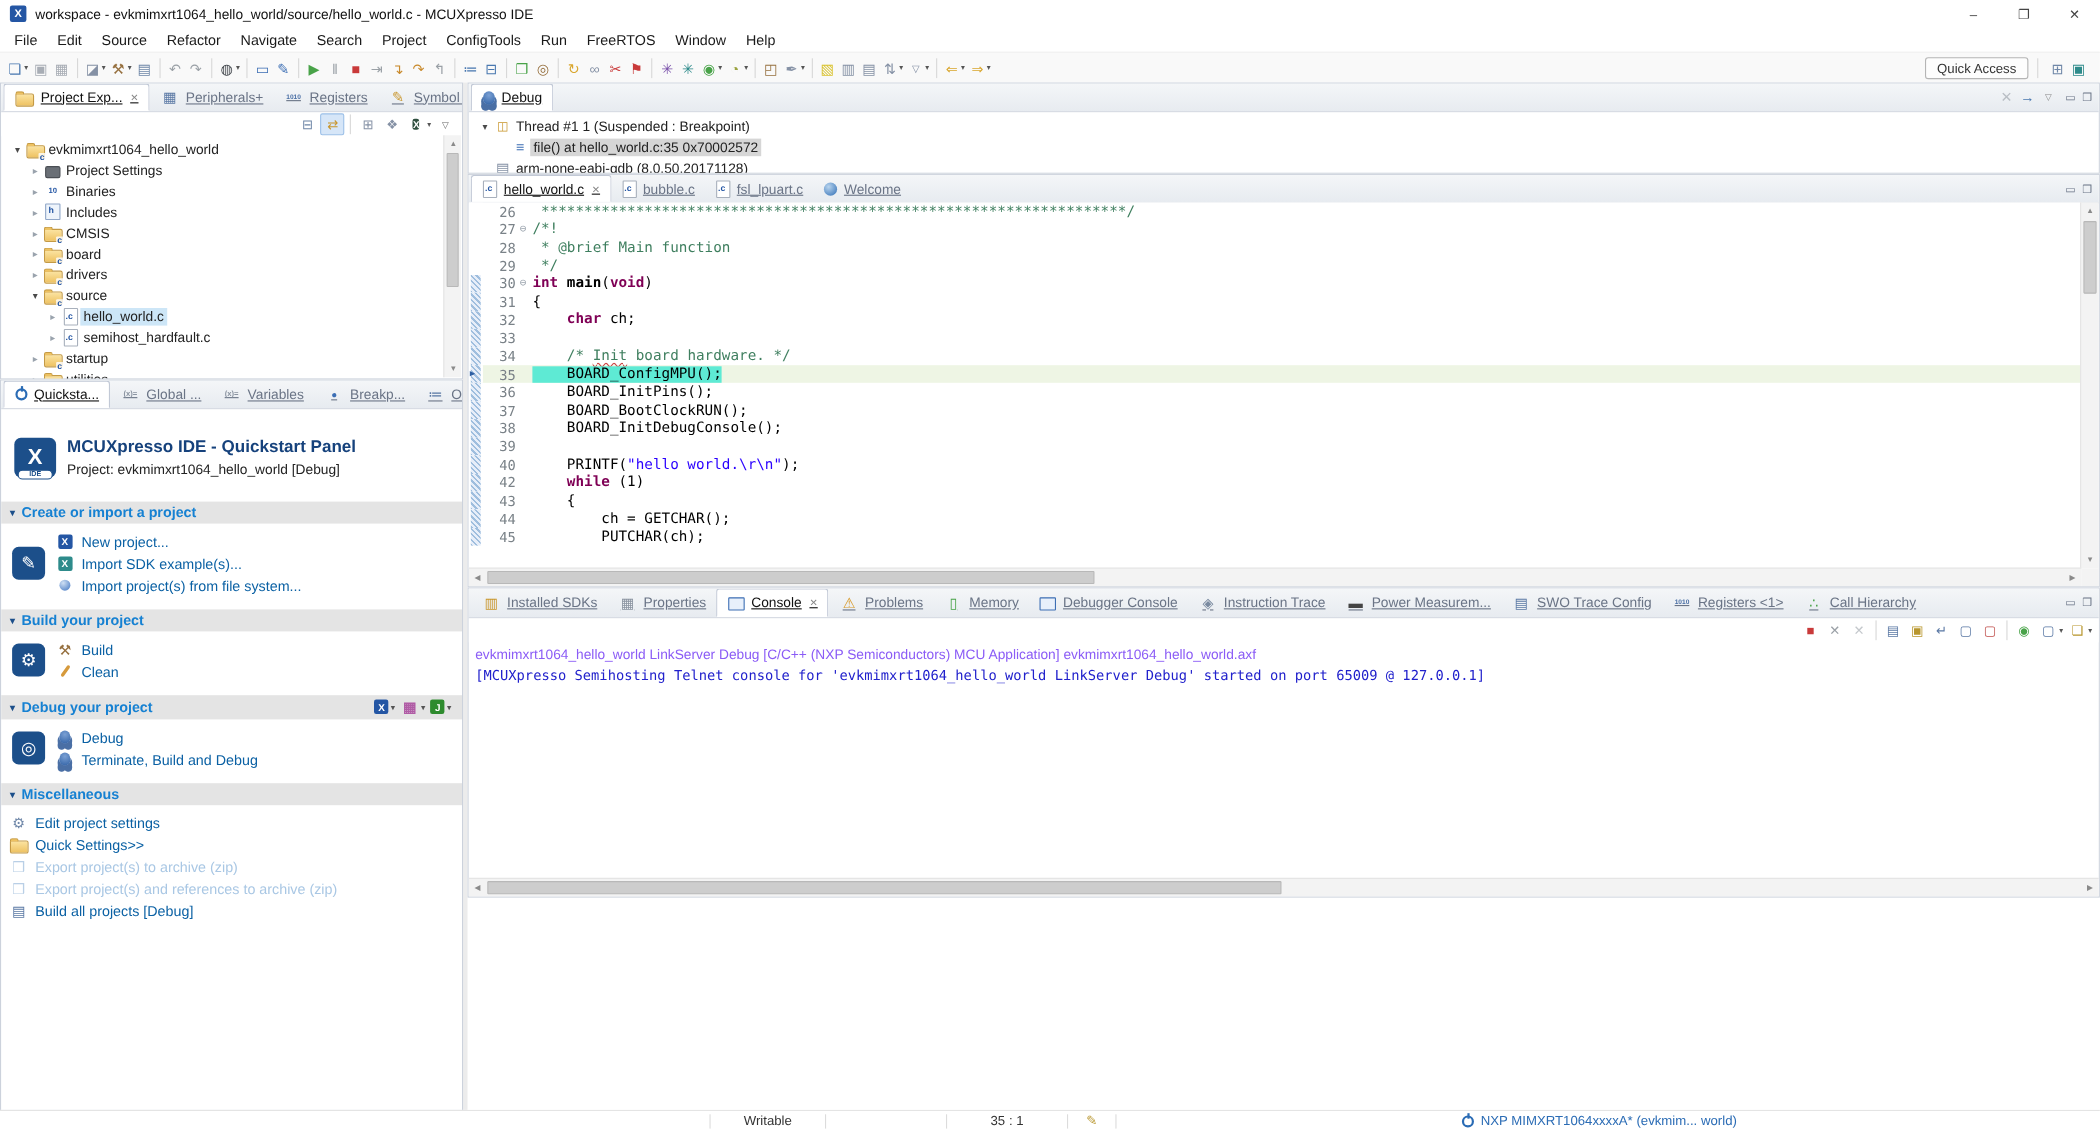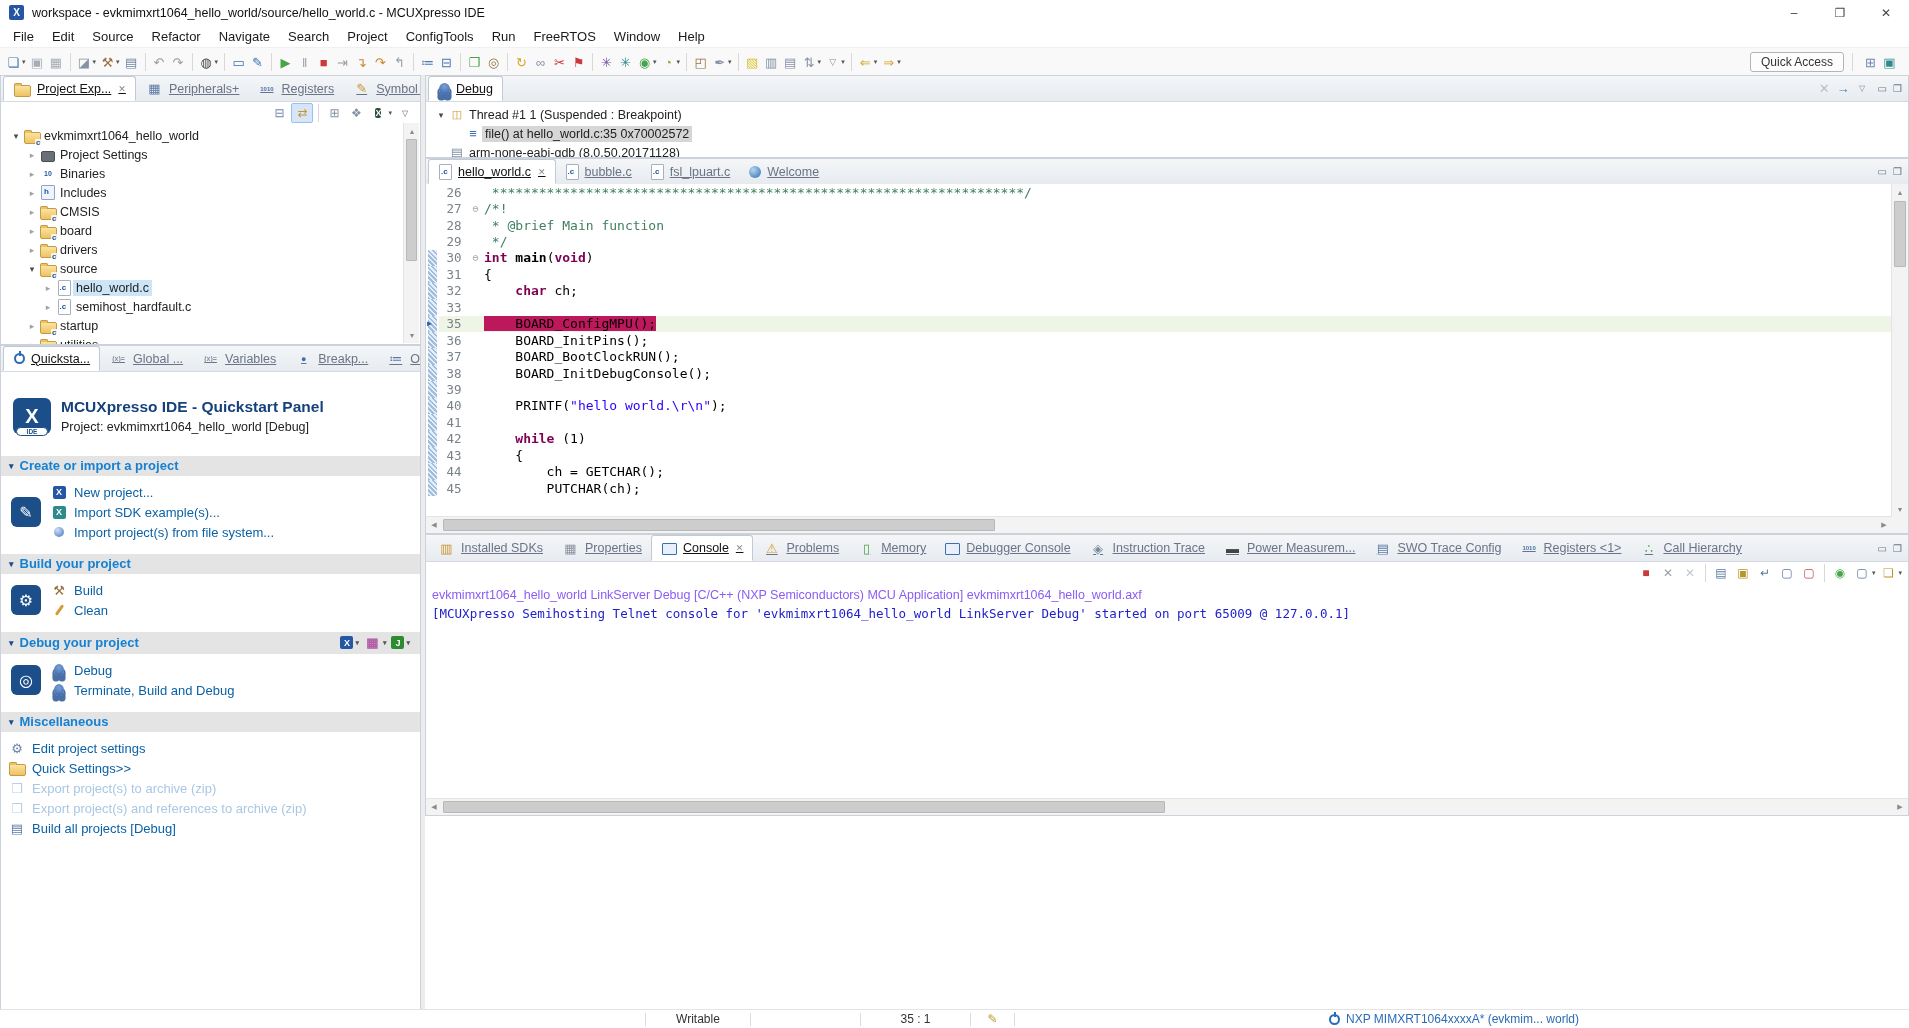--- a/index.html
+++ b/index.html
@@ -93,24 +93,24 @@
   .qs-link .licon{width:16px;display:flex;justify-content:center;flex:none;}
   
   .edit-area{position:absolute;top:25px;left:0;right:16px;bottom:16px;overflow:hidden;background:#fff;
              font-family:"DejaVu Sans Mono","Liberation Mono",monospace;font-size:13px;}
   .cl{height:16.45px;display:flex;align-items:center;white-space:pre;}
   .cl.cur{background:#eef5e4;}
   .ruler{width:13px;height:100%;flex:none;position:relative;background:#fff;}
   .ruler .rh{position:absolute;left:2px;top:0;bottom:0;width:9px;
              background:repeating-linear-gradient(45deg,#9fbede 0,#9fbede 1.5px,#e7eef9 1.5px,#e7eef9 3.5px);}
   .ruler .ip{position:absolute;left:1px;top:3px;font-size:8px;color:#2e5fa3;z-index:2;}
-  .lnum{width:30px;text-align:center;color:#7a8288;flex:none;font-size:12.5px;}
+  .lnum{width:30px;text-align:right;color:#7a8288;flex:none;font-size:12.5px;}
   .fold{width:13px;text-align:center;color:#9aa3ad;font-size:10px;flex:none;}
   .ctext{padding-left:2px;}
-  .cl.cur .hl{background:#be185d;}
+  .cl.cur .hl{background:#5eead4;}
   .pln{color:#000;} .kw{color:#7f0055;font-weight:bold;} .cmt{color:#3f7f5f;}
   .cmtw{color:#3f7f5f;text-decoration:underline wavy #cc4444 1px;text-underline-offset:2px;}
   .str{color:#2a00ff;} .fnb{color:#000;font-weight:bold;}
   
   .vscroll{position:absolute;top:25px;right:0;bottom:16px;width:16px;background:#f3f3f3;border-left:1px solid #e4e4e4;}
   .hscroll{position:absolute;left:0;right:16px;bottom:0;height:16px;background:#f3f3f3;border-top:1px solid #e4e4e4;}
   .sb-arrow{position:absolute;width:16px;height:16px;display:flex;align-items:center;justify-content:center;
             font-size:7px;color:#8a8a8a;}
   .sb-thumb{position:absolute;background:#cdcdcd;border:1px solid #b8b8b8;border-radius:1px;}
   .corner{position:absolute;right:0;bottom:0;width:16px;height:16px;background:#f3f3f3;}
@@ -617,27 +617,27 @@
       </div>
     <div class="edit-area" id="code-area">
         <div class="cl"><div class="ruler"></div><span class="lnum">26</span><span class="fold"></span><span class="ctext"><span class="cmt"> ********************************************************************/</span></span></div>
         <div class="cl"><div class="ruler"></div><span class="lnum">27</span><span class="fold">⊖</span><span class="ctext"><span class="cmt">/*!</span></span></div>
         <div class="cl"><div class="ruler"></div><span class="lnum">28</span><span class="fold"></span><span class="ctext"><span class="cmt"> * @brief Main function</span></span></div>
         <div class="cl"><div class="ruler"></div><span class="lnum">29</span><span class="fold"></span><span class="ctext"><span class="cmt"> */</span></span></div>
         <div class="cl"><div class="ruler"><span class="rh"></span></div><span class="lnum">30</span><span class="fold">⊖</span><span class="ctext"><span class="kw">int</span><span class="pln"> </span><span class="fnb">main</span><span class="pln">(</span><span class="kw">void</span><span class="pln">)</span></span></div>
         <div class="cl"><div class="ruler"><span class="rh"></span></div><span class="lnum">31</span><span class="fold"></span><span class="ctext"><span class="pln">{</span></span></div>
         <div class="cl"><div class="ruler"><span class="rh"></span></div><span class="lnum">32</span><span class="fold"></span><span class="ctext"><span class="pln">    </span><span class="kw">char</span><span class="pln"> ch;</span></span></div>
         <div class="cl"><div class="ruler"><span class="rh"></span></div><span class="lnum">33</span><span class="fold"></span><span class="ctext"></span></div>
+        <div class="cl"><div class="ruler"><span class="rh"></span></div><span class="lnum">34</span><span class="fold"></span><span class="ctext"><span class="pln">    </span><span class="cmt">/* </span><span class="cmtw">Init</span><span class="cmt"> board hardware. */</span></span></div>
         <div class="cl cur"><div class="ruler"><span class="rh"></span><span class="ip">▶</span></div><span class="lnum">35</span><span class="fold"></span><span class="ctext"><span class="hl"><span class="pln">    BOARD_ConfigMPU();</span></span></span></div>
         <div class="cl"><div class="ruler"><span class="rh"></span></div><span class="lnum">36</span><span class="fold"></span><span class="ctext"><span class="pln">    BOARD_InitPins();</span></span></div>
         <div class="cl"><div class="ruler"><span class="rh"></span></div><span class="lnum">37</span><span class="fold"></span><span class="ctext"><span class="pln">    BOARD_BootClockRUN();</span></span></div>
         <div class="cl"><div class="ruler"><span class="rh"></span></div><span class="lnum">38</span><span class="fold"></span><span class="ctext"><span class="pln">    BOARD_InitDebugConsole();</span></span></div>
         <div class="cl"><div class="ruler"><span class="rh"></span></div><span class="lnum">39</span><span class="fold"></span><span class="ctext"></span></div>
         <div class="cl"><div class="ruler"><span class="rh"></span></div><span class="lnum">40</span><span class="fold"></span><span class="ctext"><span class="pln">    PRINTF(</span><span class="str">"hello world.\r\n"</span><span class="pln">);</span></span></div>
-        <div class="cl"><div class="ruler"><span class="rh"></span></div><span class="lnum">41</span><span class="fold"></span><span class="ctext"></span></div>
         <div class="cl"><div class="ruler"><span class="rh"></span></div><span class="lnum">42</span><span class="fold"></span><span class="ctext"><span class="pln">    </span><span class="kw">while</span><span class="pln"> (1)</span></span></div>
         <div class="cl"><div class="ruler"><span class="rh"></span></div><span class="lnum">43</span><span class="fold"></span><span class="ctext"><span class="pln">    {</span></span></div>
         <div class="cl"><div class="ruler"><span class="rh"></span></div><span class="lnum">44</span><span class="fold"></span><span class="ctext"><span class="pln">        ch = GETCHAR();</span></span></div>
         <div class="cl"><div class="ruler"><span class="rh"></span></div><span class="lnum">45</span><span class="fold"></span><span class="ctext"><span class="pln">        PUTCHAR(ch);</span></span></div>
       </div>
     <div class="vscroll">
       <span class="sb-arrow" style="top:0;left:0;">▲</span>
       <div class="sb-thumb" style="left:2px;right:2px;top:17px;height:64px;"></div>
       <span class="sb-arrow" style="bottom:0;left:0;">▼</span>
     </div>

